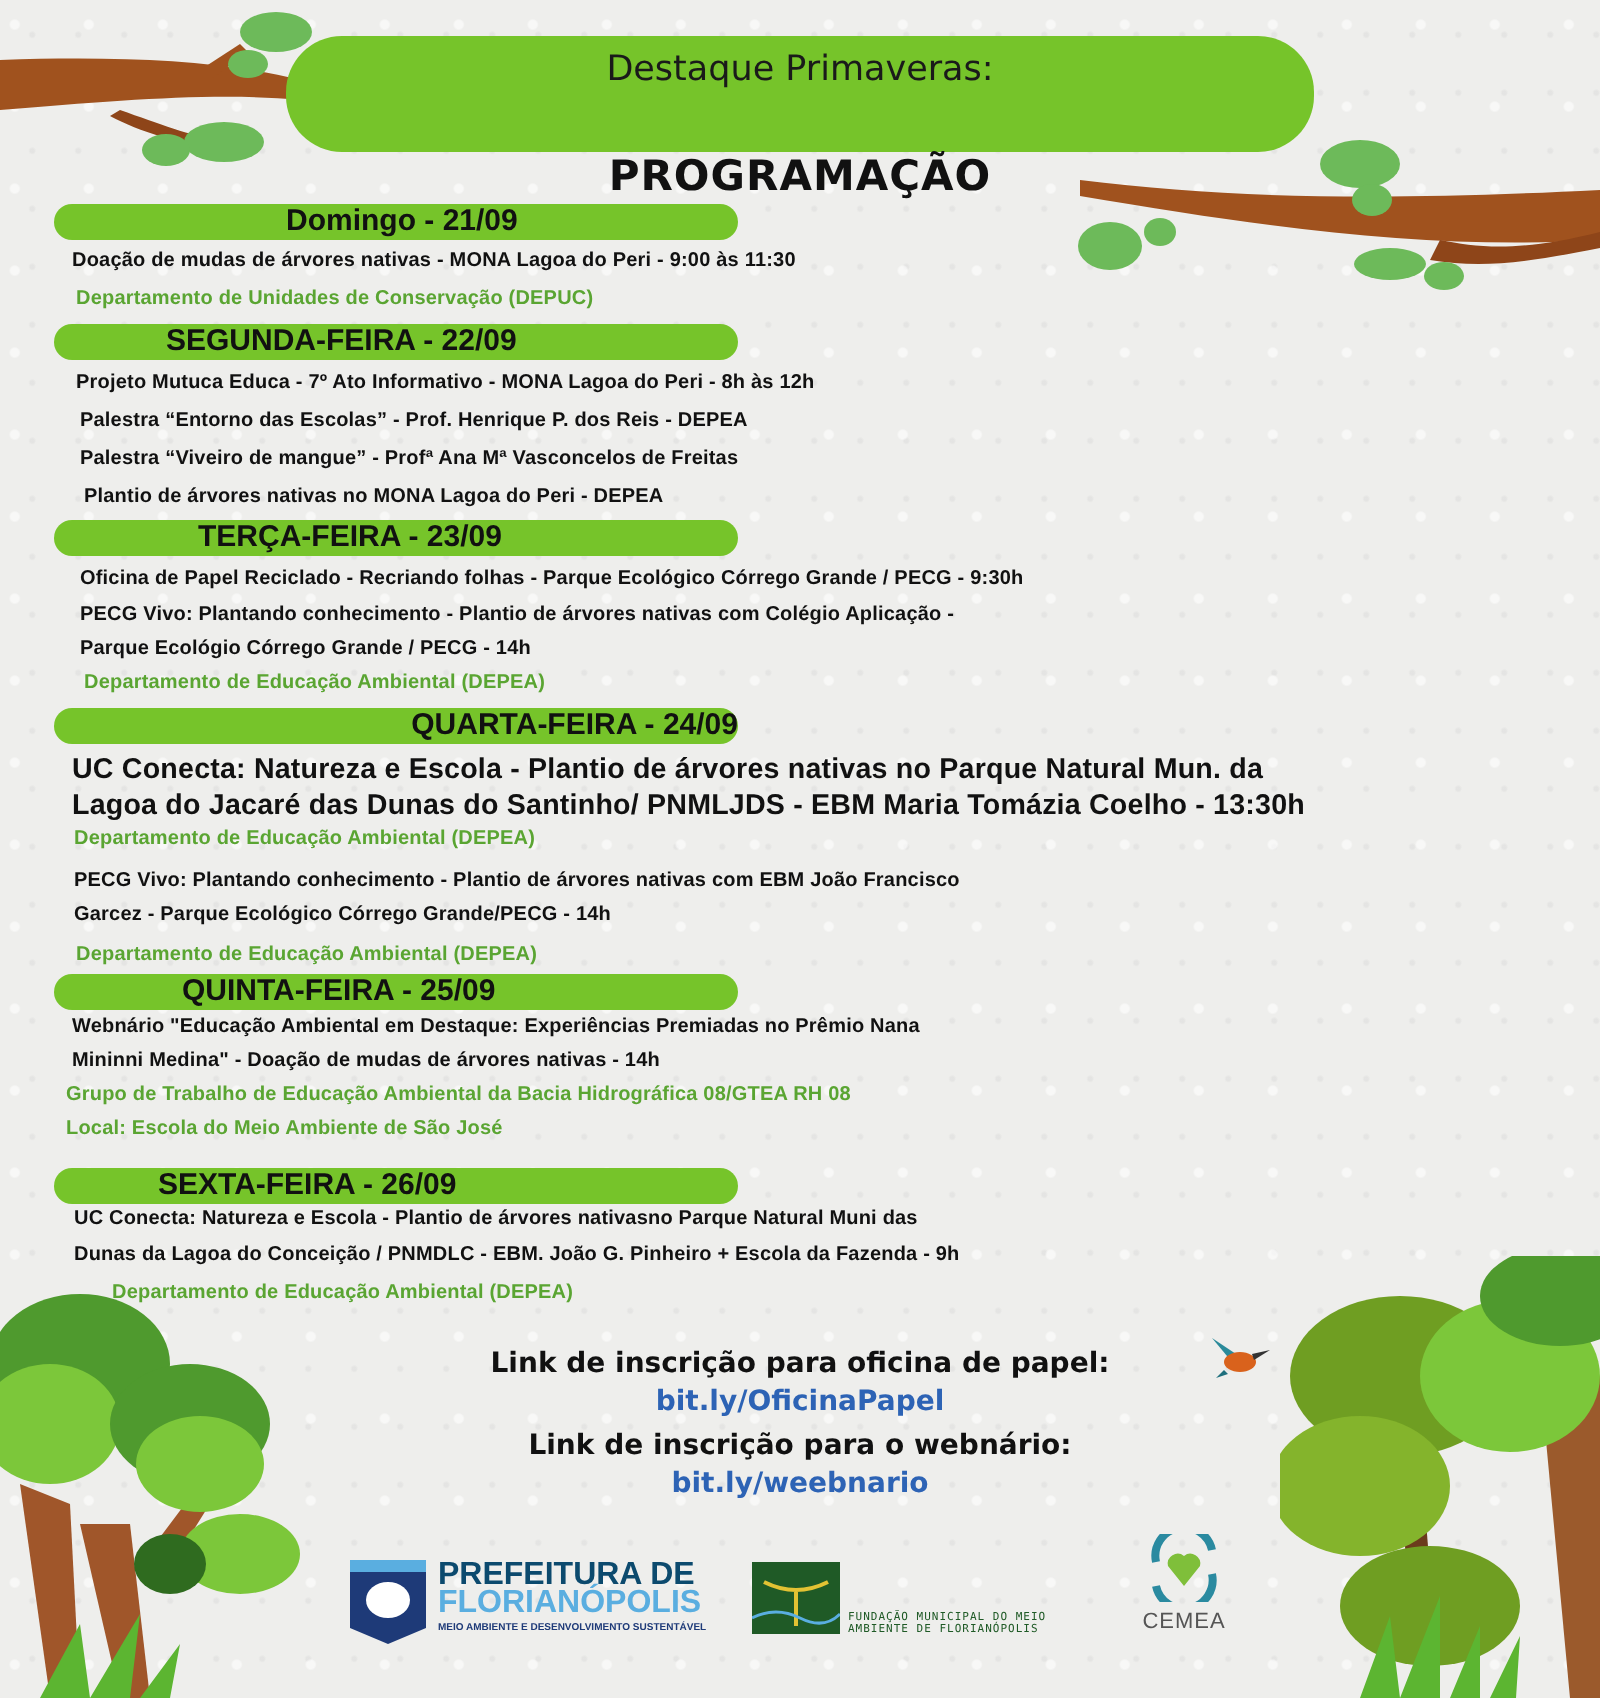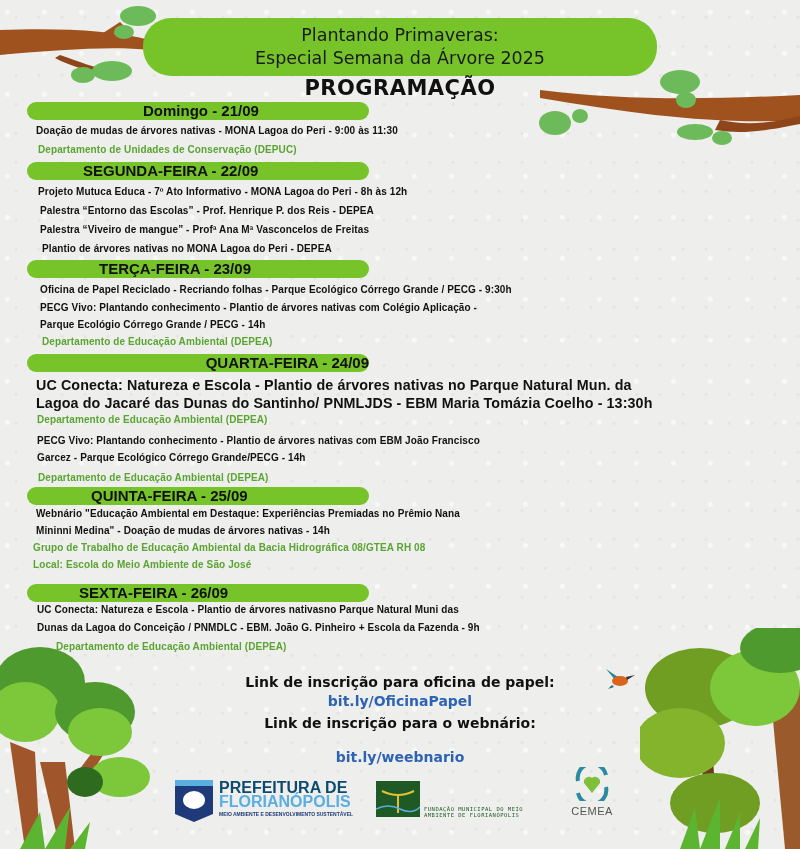--- a/index.html
+++ b/index.html
@@ -42,22 +42,21 @@
   <path d="M220 70 C240 74 260 76 300 66 L300 74 C260 82 240 84 215 80 Z" fill="#8e4519"></path>
   <ellipse cx="180" cy="32" rx="20" ry="12" fill="#6dba5a"></ellipse>
     <ellipse cx="186" cy="50" rx="10" ry="8" fill="#6dba5a"></ellipse>
   <ellipse cx="55" cy="73" rx="16" ry="12" fill="#6dba5a"></ellipse>
     <ellipse cx="80" cy="66" rx="8" ry="7" fill="#6dba5a"></ellipse>
   <ellipse cx="195" cy="82" rx="18" ry="8" fill="#6dba5a"></ellipse>
     <ellipse cx="222" cy="88" rx="10" ry="7" fill="#6dba5a"></ellipse>
 </svg>
 
 <div class="abs title-pill">
-  <div>Plantando Primaveras:</div>
-  <div>Especial Semana da Árvore 2025</div>
+  <div>Destaque Primaveras:</div>
 </div>
 <div class="abs prog">PROGRAMAÇÃO</div>
 
 <div class="abs day" style="top:102px;padding-left:116px;box-sizing:border-box;">Domingo - 21/09</div>
 <div class="abs line" style="top:125px;left:36px;">Doação de mudas de árvores nativas -  MONA Lagoa do Peri - 9:00 às 11:30</div>
 <div class="abs line green" style="top:144px;left:38px;">Departamento de Unidades de Conservação (DEPUC)</div>
 
 <div class="abs day" style="top:162px;padding-left:56px;box-sizing:border-box;">SEGUNDA-FEIRA  - 22/09</div>
 <div class="abs line" style="top:186px;left:38px;">Projeto Mutuca Educa - 7º Ato Informativo - MONA Lagoa do Peri - 8h às 12h</div>
 <div class="abs line" style="top:205px;left:40px;">Palestra “Entorno das Escolas” - Prof. Henrique P. dos Reis - DEPEA</div>
@@ -115,21 +114,21 @@
   <path d="M2 2 L14 10 L12 14Z" fill="#2a8a9a"></path>
   <ellipse cx="16" cy="14" rx="8" ry="5" fill="#d9621c"></ellipse>
   <path d="M22 10 L31 8 L23 13Z" fill="#333"></path>
   <path d="M8 18 L4 22 L10 20Z" fill="#1e6f7d"></path>
 </svg>
 
 <div class="abs links" style="top:674px;">
   <div class="lab">Link de inscrição para oficina de papel:</div>
   <div class="url" style="margin-top:3px;">bit.ly/OficinaPapel</div>
   <div class="lab" style="margin-top:6px;">Link de inscrição para o webnário:</div>
-  <div class="url" style="margin-top:18px;">bit.ly/weebnario</div>
+  <div class="url" style="margin-top:3px;">bit.ly/weebnario</div>
 </div>
 
 <div class="abs logo-pref">
   <svg class="abs" style="left:0;top:0;width:42px;height:42px;" viewBox="0 0 42 42">
     <rect x="2" y="0" width="38" height="6" fill="#5aaee0"></rect>
     <path d="M2 6 H40 V34 L21 42 L2 34Z" fill="#1e3a78"></path>
     <ellipse cx="21" cy="20" rx="11" ry="9" fill="#fff"></ellipse>
   </svg>
   <div class="abs" style="left:46px;top:0;font-weight:900;font-size:16px;color:#0c4a6e;line-height:15px;">PREFEITURA DE</div>
   <div class="abs" style="left:46px;top:14px;font-weight:900;font-size:16px;color:#5aaee0;line-height:15px;">FLORIANÓPOLIS</div>

